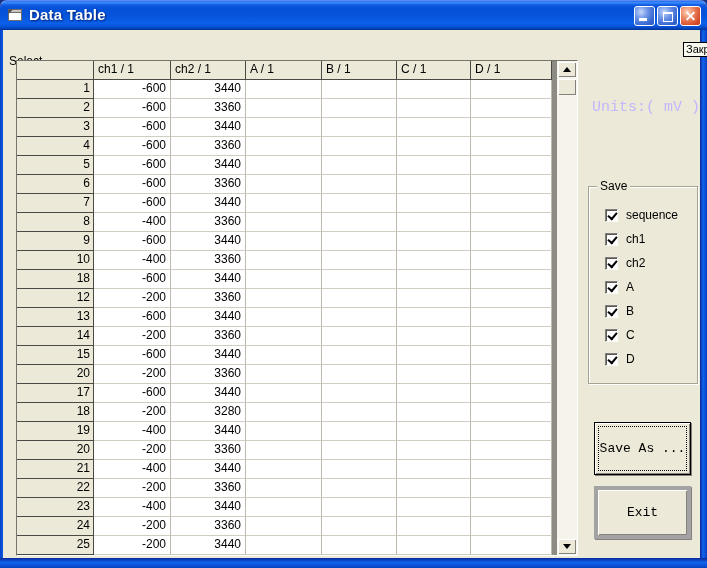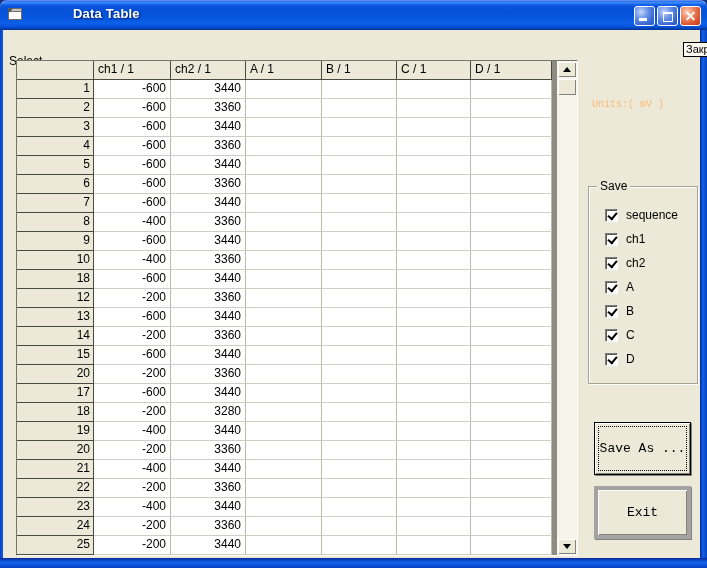--- a/index.html
+++ b/index.html
@@ -12,22 +12,22 @@
   
   .titlebar{
     position:absolute;left:0;top:0;width:707px;height:30px;
     border-radius:7px 7px 0 0;
     background:linear-gradient(180deg,#0831D9 0%,#1660E8 3%,#3D8BFF 7%,#2F80F5 11%,
       #1863E6 15%,#0A54DE 21%,#0552D8 30%,#0553DA 50%,#0A5BE4 68%,#0C60EA 78%,
       #0856DC 87%,#0345BE 94%,#01318F 100%);
     box-shadow:inset 0 1px 0 rgba(255,255,255,.35);
   }
   .title-left{position:absolute;left:8px;top:6px;display:flex;align-items:center;gap:6px;}
-  .win-title{color:#fff;font-size:13px;font-weight:bold;letter-spacing:.2px;
-    text-shadow:1px 1px 2px rgba(0,20,90,.85);margin-left:44px;}
+  .win-title{color:#fff;font-size:15px;font-weight:bold;letter-spacing:.2px;
+    text-shadow:1px 1px 2px rgba(0,20,90,.85);}
   .winbtns{position:absolute;right:6px;top:6px;display:flex;gap:2px;}
   .winbtn{width:21px;height:20px;border:1px solid #fff;border-radius:3px;position:relative;
     box-sizing:border-box;
     background:radial-gradient(circle at 32% 28%,#C5D6FB 0%,#6F96E8 35%,#3767D0 72%,#2B58BE 100%);}
   .winbtn.close{background:radial-gradient(circle at 32% 28%,#FFD0BC 0%,#EE8A66 35%,#D9512D 72%,#C23C16 100%);}
   .g-min{position:absolute;left:4px;bottom:4px;width:8px;height:3px;background:#fff;}
   .g-max{position:absolute;left:5px;top:5px;width:8px;height:7px;border:1px solid #fff;border-top-width:2px;}
   .g-x1,.g-x2{position:absolute;left:4px;top:8px;width:11px;height:2px;background:#fff;}
   .g-x1{transform:rotate(45deg);} .g-x2{transform:rotate(-45deg);}
   .form-icon{width:15px;height:14px;display:block;}
@@ -73,21 +73,21 @@
     display:flex;align-items:center;justify-content:center;}
   .sb-up{top:0;height:17px;} .sb-down{bottom:0;height:17px;}
   .sb-thumb{top:17px;height:18px;}
   .tri-up{width:0;height:0;border-left:4px solid transparent;border-right:4px solid transparent;
     border-bottom:5px solid #000;}
   .tri-down{width:0;height:0;border-left:4px solid transparent;border-right:4px solid transparent;
     border-top:5px solid #000;}
 
   
   .units{position:absolute;left:592px;top:99px;font-family:"Liberation Mono","DejaVu Sans Mono",monospace;
-    font-size:10px;color:#fdba74;white-space:nowrap;}
+    font-size:15px;color:#c4b5fd;white-space:nowrap;}
   .groupbox{position:absolute;left:588px;top:186px;width:110px;height:198px;box-sizing:border-box;
     border:1px solid #A6A394;box-shadow:inset 1px 1px 0 #fff, 1px 1px 0 #fff;
     padding:22px 4px 0 16px;}
   .group-label{position:absolute;left:8px;top:-8px;background:#ECE9D8;padding:0 3px;
     font-size:12px;color:#000;}
   .cb-item{display:flex;align-items:flex-end;gap:8px;height:13px;margin-bottom:11px;}
   .cb-box{position:relative;width:13px;height:13px;box-sizing:border-box;background:#fff;
     border-top:1px solid #808080;border-left:1px solid #808080;
     border-right:1px solid #fff;border-bottom:1px solid #fff;
     box-shadow:inset 1px 1px 0 #58564E;flex:0 0 13px;}

